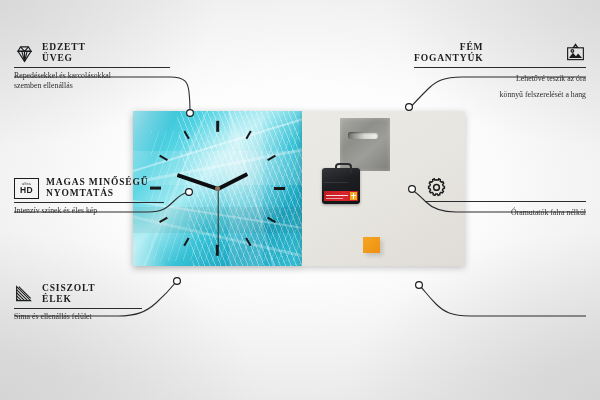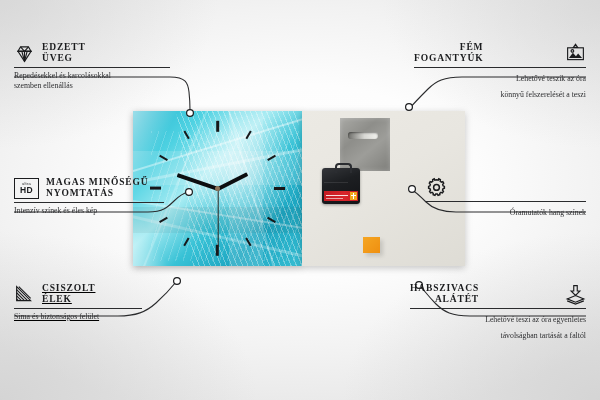--- a/index.html
+++ b/index.html
@@ -237,81 +237,63 @@
       <span>
         <span class="co-title" style="display:block">EDZETT</span>
         <span class="co-title" style="display:block">ÜVEG</span>
       </span>
     </div>
     <div class="co-rule" style="width:156px"></div>
     <div class="co-desc">Repedésekkel és karcolásokkal</div>
     <div class="co-desc">szemben ellenállás</div>
   </div>
 
-  <div class="callout left" style="left:14px;top:283px;width:150px;text-decoration:underline;">
+  <div class="callout left" style="left:14px;top:283px;width:150px;">
     <div class="co-head">
       <span class="ico">
         <svg viewBox="0 0 24 24" fill="none" stroke="#1b1c1e" stroke-width="1.25">
           <path d="M3 3 L3 19 L19 19 Z" fill="none"></path>
           <path d="M3 6.5 L15.5 19 M3 10 L12 19 M3 13.5 L8.5 19 M3 17 L5 19 M5.5 3 L19 16.5"></path>
         </svg>
       </span>
       <span>
         <span class="co-title" style="display:block">CSISZOLT</span>
         <span class="co-title" style="display:block">ÉLEK</span>
       </span>
     </div>
     <div class="co-rule" style="width:128px"></div>
-    <div class="co-desc">Sima és biztonságos felület</div>
+    <div class="co-desc">Sima és ellenállás felület</div>
   </div>
 
   <div class="callout right" style="right:14px;top:42px;width:172px;">
     <div class="co-head">
       <span>
         <span class="co-title" style="display:block">FÉM</span>
         <span class="co-title" style="display:block">FOGANTYÚK</span>
       </span>
       <span class="ico">
         <svg viewBox="0 0 24 24" fill="none" stroke="#1b1c1e" stroke-width="1.3">
           <path d="M12 1.5 L9.5 5 L14.5 5 Z"></path>
           <rect x="3" y="5.5" width="18" height="13.5"></rect>
           <path d="M4.5 17 L9 11 L12.5 15 L15 12 L19.5 17 Z" fill="#1b1c1e" stroke="none"></path>
           <circle cx="8.5" cy="9" r="1.5"></circle>
         </svg>
       </span>
     </div>
     <div class="co-rule" style="width:172px;margin-left:auto"></div>
     <div class="co-desc">Lehetővé teszik az óra</div>
-    <div class="co-desc">könnyű felszerelését a teszi</div>
+    <div class="co-desc">könnyű felszerelését a hang</div>
   </div>
 
   <div class="callout right" style="right:14px;top:177px;width:160px;">
     <div class="co-head">
       <span class="ico">
         <svg viewBox="0 0 24 24" fill="none" stroke="#1b1c1e" stroke-width="1.7">
           <path d="M12 3.2 L13.9 3.6 L14.6 2.1 L16.4 3.1 L16.2 4.8 L17.6 5.9 L19.2 5.3 L20.2 7.1 L19.1 8.4 L19.5 10.1 L21 10.8 L21 12.9 L19.4 13.4 L18.9 15.1 L19.9 16.5 L18.7 18.1 L17.1 17.6 L15.8 18.6 L15.8 20.3 L13.8 20.9 L12.9 19.5 L11.1 19.5 L10.2 20.9 L8.2 20.3 L8.2 18.6 L6.9 17.6 L5.3 18.1 L4.1 16.5 L5.1 15.1 L4.6 13.4 L3 12.9 L3 10.8 L4.5 10.1 L4.9 8.4 L3.8 7.1 L4.8 5.3 L6.4 5.9 L7.8 4.8 L7.6 3.1 L9.4 2.1 L10.1 3.6 Z"></path>
           <circle cx="12" cy="11.9" r="3.3"></circle>
         </svg>
       </span>
     </div>
     <div class="co-rule" style="width:160px;margin-left:auto"></div>
-    <div class="co-desc">Óramutatók hang színek</div>
-  </div>
-
-  <div class="callout right" style="right:14px;top:283px;width:176px;">
-    <div class="co-head">
-      <span>
-        <span class="co-title" style="display:block">HABSZIVACS</span>
-        <span class="co-title" style="display:block">ALÁTÉT</span>
-      </span>
-      <span class="ico">
-        <svg viewBox="0 0 24 24" fill="none" stroke="#1b1c1e" stroke-width="1.3">
-          <path d="M10 1.8 L14 1.8 L14 8 L17 8 L12 13 L7 8 L10 8 Z"></path>
-          <path d="M12 13.2 L21.5 17 L12 20.8 L2.5 17 Z"></path>
-          <path d="M2.5 19.3 L12 23 L21.5 19.3"></path>
-        </svg>
-      </span>
-    </div>
-    <div class="co-rule" style="width:176px;margin-left:auto"></div>
-    <div class="co-desc">Lehetővé teszi az óra egyenletes</div>
-    <div class="co-desc">távolságban tartását a faltól</div>
-  </div>
+    <div class="co-desc">Óramutatók falra nélkül</div>
+  </div>
+
 </div>
 
 </body></html>

